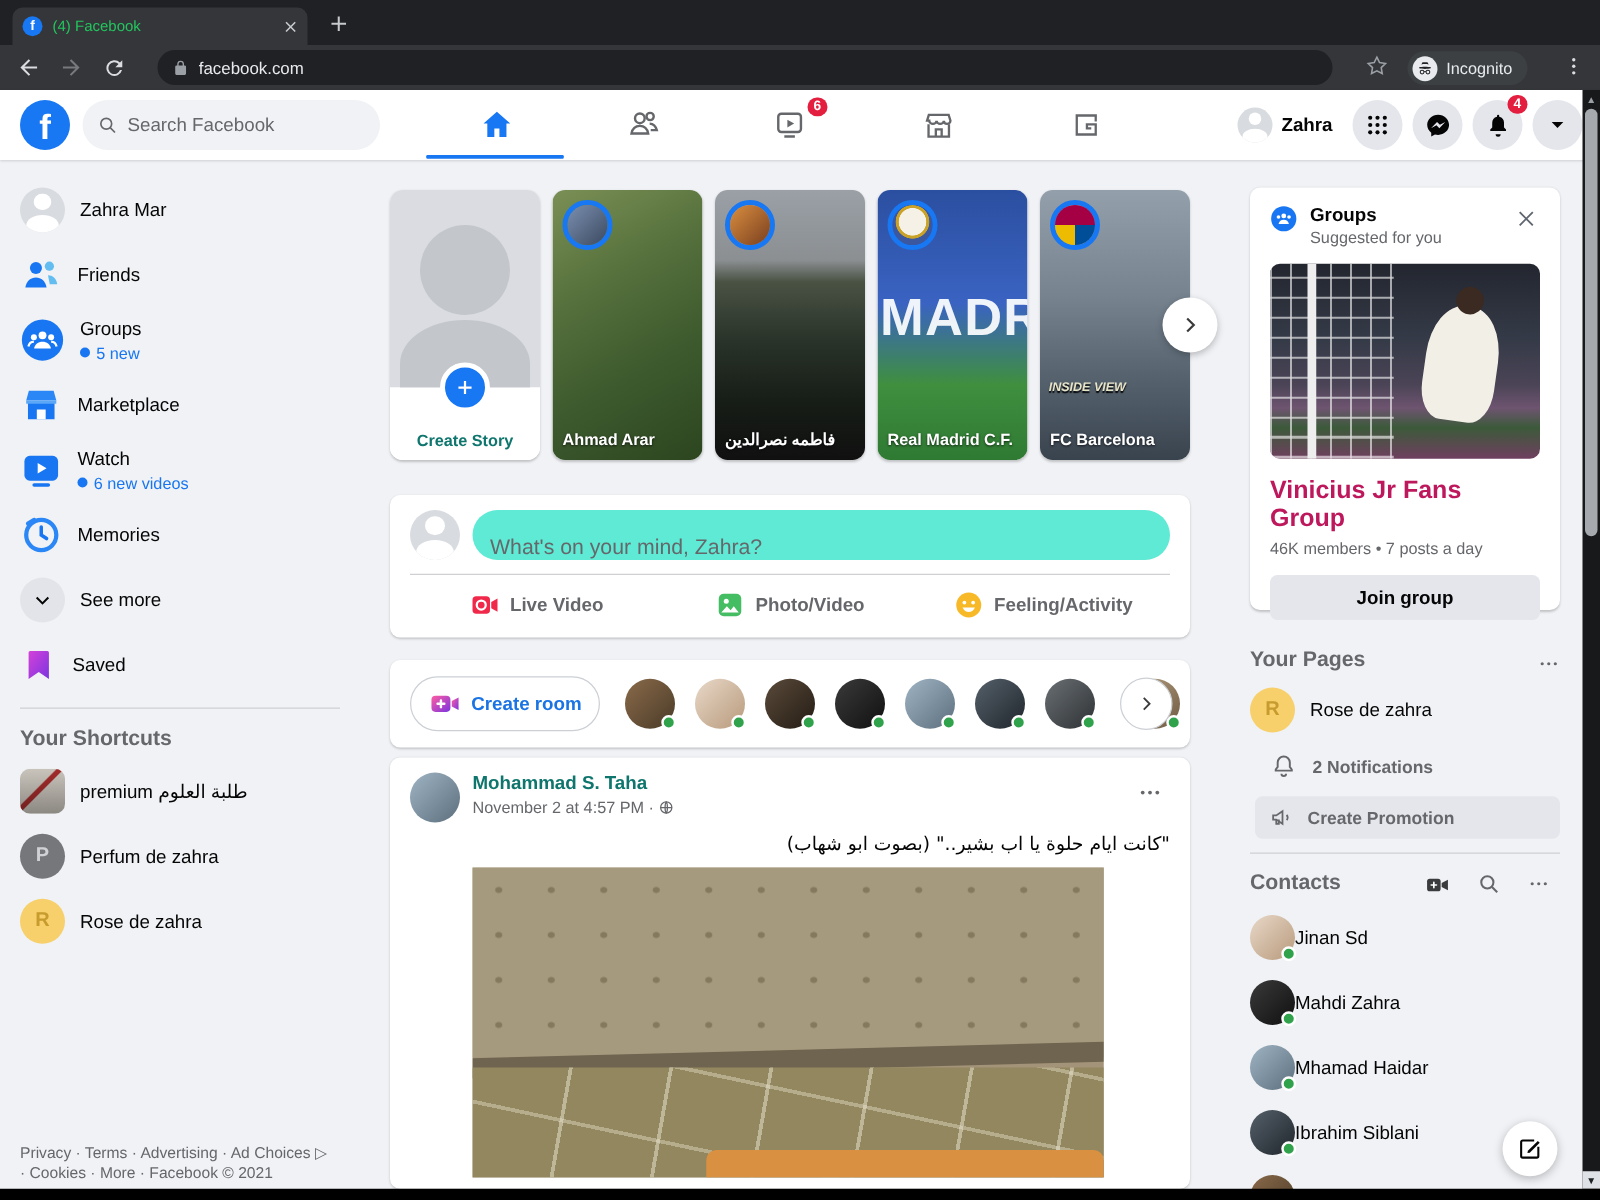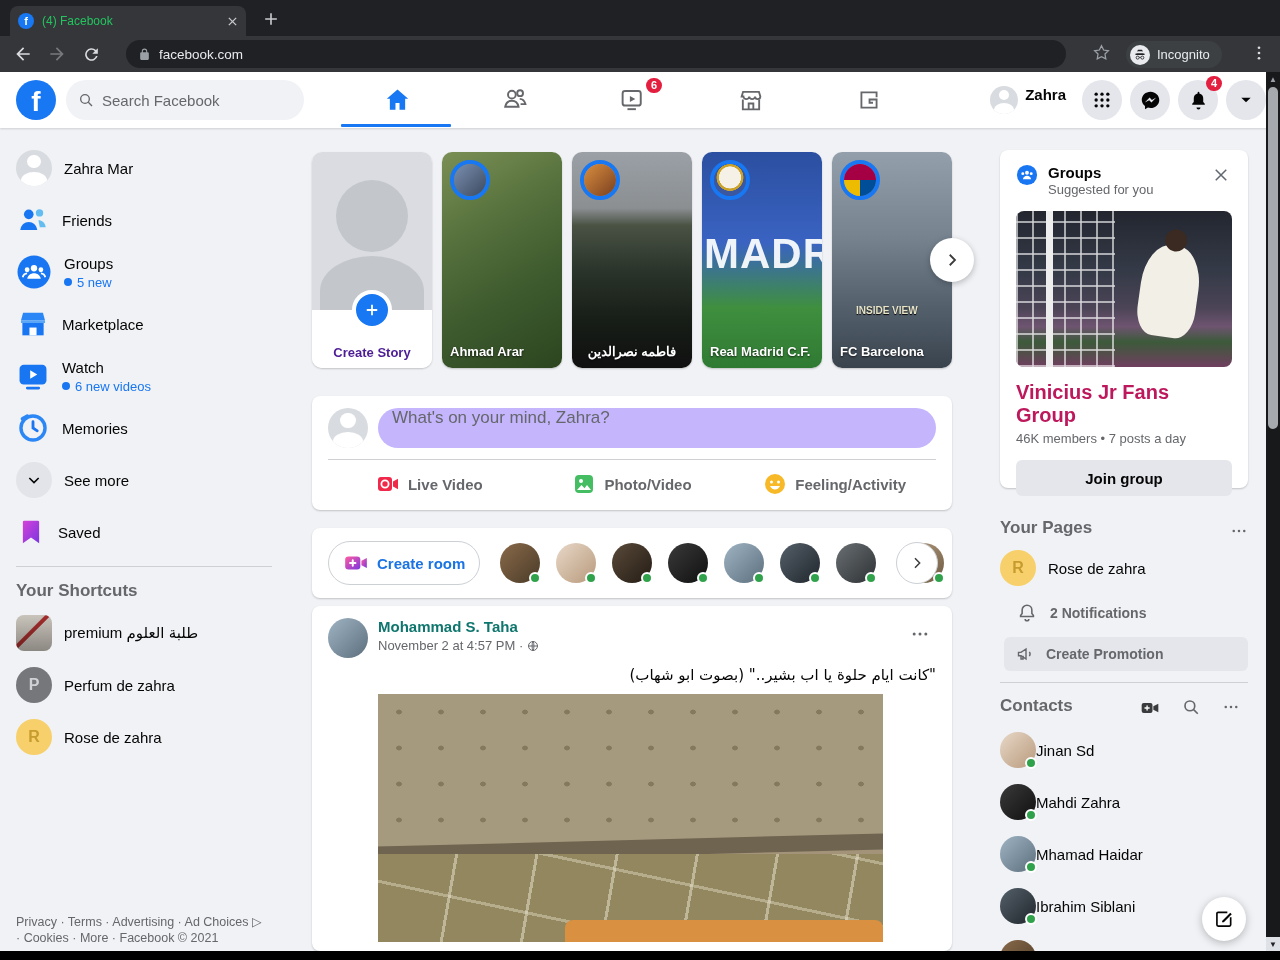--- a/index.html
+++ b/index.html
@@ -25,21 +25,21 @@
   
   .fb-header { position:absolute; left:0; top:72px; width:1280px; height:56px; background:#fff; box-shadow:0 1px 2px rgba(0,0,0,.15); z-index:5; }
   .fb-logo { position:absolute; left:16px; top:8px; width:40px; height:40px; border-radius:50%; background:#1877f2; color:#fff; font-size:28px; font-weight:700; text-align:center; line-height:44px; }
   .fb-search { position:absolute; left:66px; top:8px; width:238px; height:40px; border-radius:20px; background:#f0f2f5; display:flex; align-items:center; padding:0 12px; gap:8px; color:#65676b; font-size:15px; }
   .fb-tabs { position:absolute; left:338px; top:0; width:592px; height:55px; display:flex; }
   .fb-tab { position:relative; width:118px; height:55px; display:flex; align-items:center; justify-content:center; color:#65676b; }
   .fb-tab.active { color:#1877f2; }
   .tab-underline { position:absolute; left:3px; bottom:0; width:110px; height:3px; background:#1877f2; border-radius:1px; }
   .nbadge { position:absolute; background:#e41e3f; color:#fff; font-size:11px; font-weight:700; border-radius:9px; padding:1px 5px; line-height:13px; }
   .fb-right { position:absolute; right:14px; top:8px; height:40px; display:flex; align-items:center; gap:8px; }
-  .profile-chip { display:flex; align-items:flex-start; gap:7px; margin-right:8px; }
+  .profile-chip { display:flex; align-items:center; gap:7px; margin-right:8px; }
   .name-sm { font-size:15px; font-weight:700; color:#050505; }
   .hbtn { position:relative; width:40px; height:40px; border-radius:50%; background:#e4e6eb; display:flex; align-items:center; justify-content:center; color:#050505; }
 
   
   .person { position:relative; border-radius:50%; background:#d8dbdf; overflow:hidden; }
   .person::before { content:""; position:absolute; width:38%; height:38%; border-radius:50%; background:#fff; top:13%; left:31%; }
   .person::after { content:""; position:absolute; width:74%; height:48%; border-radius:50% 50% 0 0; background:#fff; bottom:-8%; left:13%; }
   .pav { position:relative; border-radius:50%; }
   .odot { position:absolute; right:-1px; bottom:-1px; width:12px; height:12px; border-radius:50%; background:#31a24c; border:2px solid #fff; }
   .g1{background:linear-gradient(135deg,#8a6a4a,#4a3b28);} .g2{background:linear-gradient(135deg,#e8d8c8,#b89a7c);}
@@ -61,40 +61,40 @@
 
   
   .stories { position:absolute; left:312px; top:152px; width:640px; height:216px; display:flex; gap:10px; }
   .story { position:relative; width:120px; height:216px; border-radius:10px; overflow:hidden; box-shadow:0 1px 2px rgba(0,0,0,.2); background:#fff; }
   .story-img { position:absolute; left:0; top:0; right:0; height:158px; }
   .cs-img { background:#dadce1; }
   .cs-person { position:absolute; left:24px; top:28px; width:72px; height:72px; border-radius:50%; background:#c3c7cc; }
   .cs-body { position:absolute; left:8px; top:104px; width:104px; height:70px; border-radius:50% 50% 0 0; background:#c3c7cc; }
   .cs-bottom { position:absolute; left:0; bottom:0; right:0; height:58px; background:#fff; text-align:center; }
   .cs-plus { position:absolute; left:40px; top:-20px; width:40px; height:40px; border-radius:50%; background:#1877f2; border:4px solid #fff; color:#fff; display:flex; align-items:center; justify-content:center; }
-  .cs-label { position:absolute; left:0; right:0; bottom:7px; font-size:13px; font-weight:700; color:#4c1d95; line-height:16px; }
+  .cs-label { position:absolute; left:0; right:0; bottom:7px; font-size:13px; font-weight:700; color:#0f766e; line-height:16px; }
   .story-full { position:absolute; inset:0; }
   .st-ahmad { background:linear-gradient(150deg,#7a8f55 0%,#55703c 35%,#3d5a2e 65%,#2c451f 100%); }
   .st-fatima { background:linear-gradient(180deg,#9aa0a6 0%,#8b8f92 26%,#4a5244 34%,#2a342a 55%,#171d17 78%,#101010 100%); }
   .st-madrid { background:linear-gradient(180deg,#2b4fa0 0%,#3a63c2 42%,#3f8f3f 72%,#2f7a33 100%); }
   .st-barca { background:linear-gradient(180deg,#93a0ab 0%,#76838f 40%,#55626e 70%,#39434e 100%); }
   .bg-word { position:absolute; left:2px; top:78px; font-size:42px; font-weight:800; color:rgba(255,255,255,.92); letter-spacing:1px; }
-  .inside-view { position:absolute; left:24px; bottom:52px; font-size:10px; font-weight:800; color:#e8e4c8; text-shadow:0 1px 1px #000; }
+  .inside-view { position:absolute; left:7px; bottom:52px; font-size:10px; font-weight:800; font-style:italic; color:#e8e4c8; text-shadow:0 1px 1px #000; }
   .story-ring { position:absolute; left:8px; top:8px; width:40px; height:40px; border-radius:50%; border:4px solid #1877f2; overflow:hidden; }
   .ring-fill { width:100%; height:100%; }
   .r1{background:linear-gradient(135deg,#7a8fb0,#3c4a60);} .r2{background:linear-gradient(135deg,#d98e3f,#7a3f1f);}
   .r3{background:radial-gradient(circle at 50% 42%,#f5f1e6 0 44%,#c9a227 46% 54%,#3a57a0 56% 100%);}
   .r4{background:conic-gradient(#a50044 0 25%,#004d98 25% 50%,#edbb00 50% 75%,#a50044 75% 100%);}
   .story-name { position:absolute; left:8px; right:8px; bottom:8px; color:#fff; font-size:13px; font-weight:700; line-height:16px; text-shadow:0 1px 2px rgba(0,0,0,.7); }
   .stories-arrow { position:absolute; left:930px; top:238px; width:44px; height:44px; border-radius:50%; background:#fff; box-shadow:0 2px 6px rgba(0,0,0,.25); display:flex; align-items:center; justify-content:center; color:#3a3b3c; z-index:4; }
 
   .card { position:absolute; background:#fff; border-radius:8px; box-shadow:0 1px 2px rgba(0,0,0,.2); }
   .composer { left:312px; top:396px; width:640px; height:114px; padding:12px 16px; }
   .comp-top { display:flex; align-items:center; gap:10px; }
-  .comp-input { flex:1; height:40px; border-radius:20px; background:#c4b5fd; display:flex; align-items:flex-start; padding:0 14px; color:#65676b; font-size:17px; }
+  .comp-input { flex:1; height:40px; border-radius:20px; background:#5eead4; display:flex; align-items:flex-end; padding:0 14px; color:#65676b; font-size:17px; }
   .comp-sep { height:1px; background:#ced0d4; margin:11px 0 6px; }
   .comp-actions { display:flex; }
   .caction { flex:1; display:flex; align-items:center; justify-content:center; gap:8px; height:36px; border-radius:6px; color:#65676b; font-size:15px; font-weight:700; }
 
   .rooms { left:312px; top:528px; width:640px; height:70px; display:flex; align-items:center; padding:0 16px; }
   .room-pill { height:44px; border:1px solid #ccd0d5; border-radius:22px; display:flex; align-items:center; gap:8px; padding:0 14px; color:#1b74e4; font-size:15px; font-weight:700; }
   .room-avs { display:flex; gap:16px; margin-left:20px; align-items:center; }
   .rav { width:40px; height:40px; }
   .rooms-arrow { position:absolute; right:14px; top:14px; width:42px; height:42px; border-radius:50%; background:#fff; border:1px solid #ccd0d5; display:flex; align-items:center; justify-content:center; color:#3a3b3c; }
   .rav-partial { position:absolute; right:8px; top:15px; width:40px; height:40px; }
@@ -413,21 +413,21 @@
       <div class="story-ring">
           <div class="ring-fill r1"></div>
         </div>
       <div class="story-name">Ahmad Arar</div>
     </div>
     <div class="story">
       <div class="story-full st-fatima"></div>
       <div class="story-ring">
           <div class="ring-fill r2"></div>
         </div>
-      <div class="story-name" style="direction:rtl;text-align:center;font-family:Liberation Sans, sans-serif">فاطمه نصرالدين</div>
+      <div class="story-name" style="direction:rtl;text-align:left;font-family:Liberation Serif, serif">فاطمه نصرالدين</div>
     </div>
     <div class="story">
       <div class="story-full st-madrid">
           <span class="bg-word">MADR</span>
         </div>
       <div class="story-ring">
           <div class="ring-fill r3"></div>
         </div>
       <div class="story-name">Real Madrid C.F.</div>
     </div>

